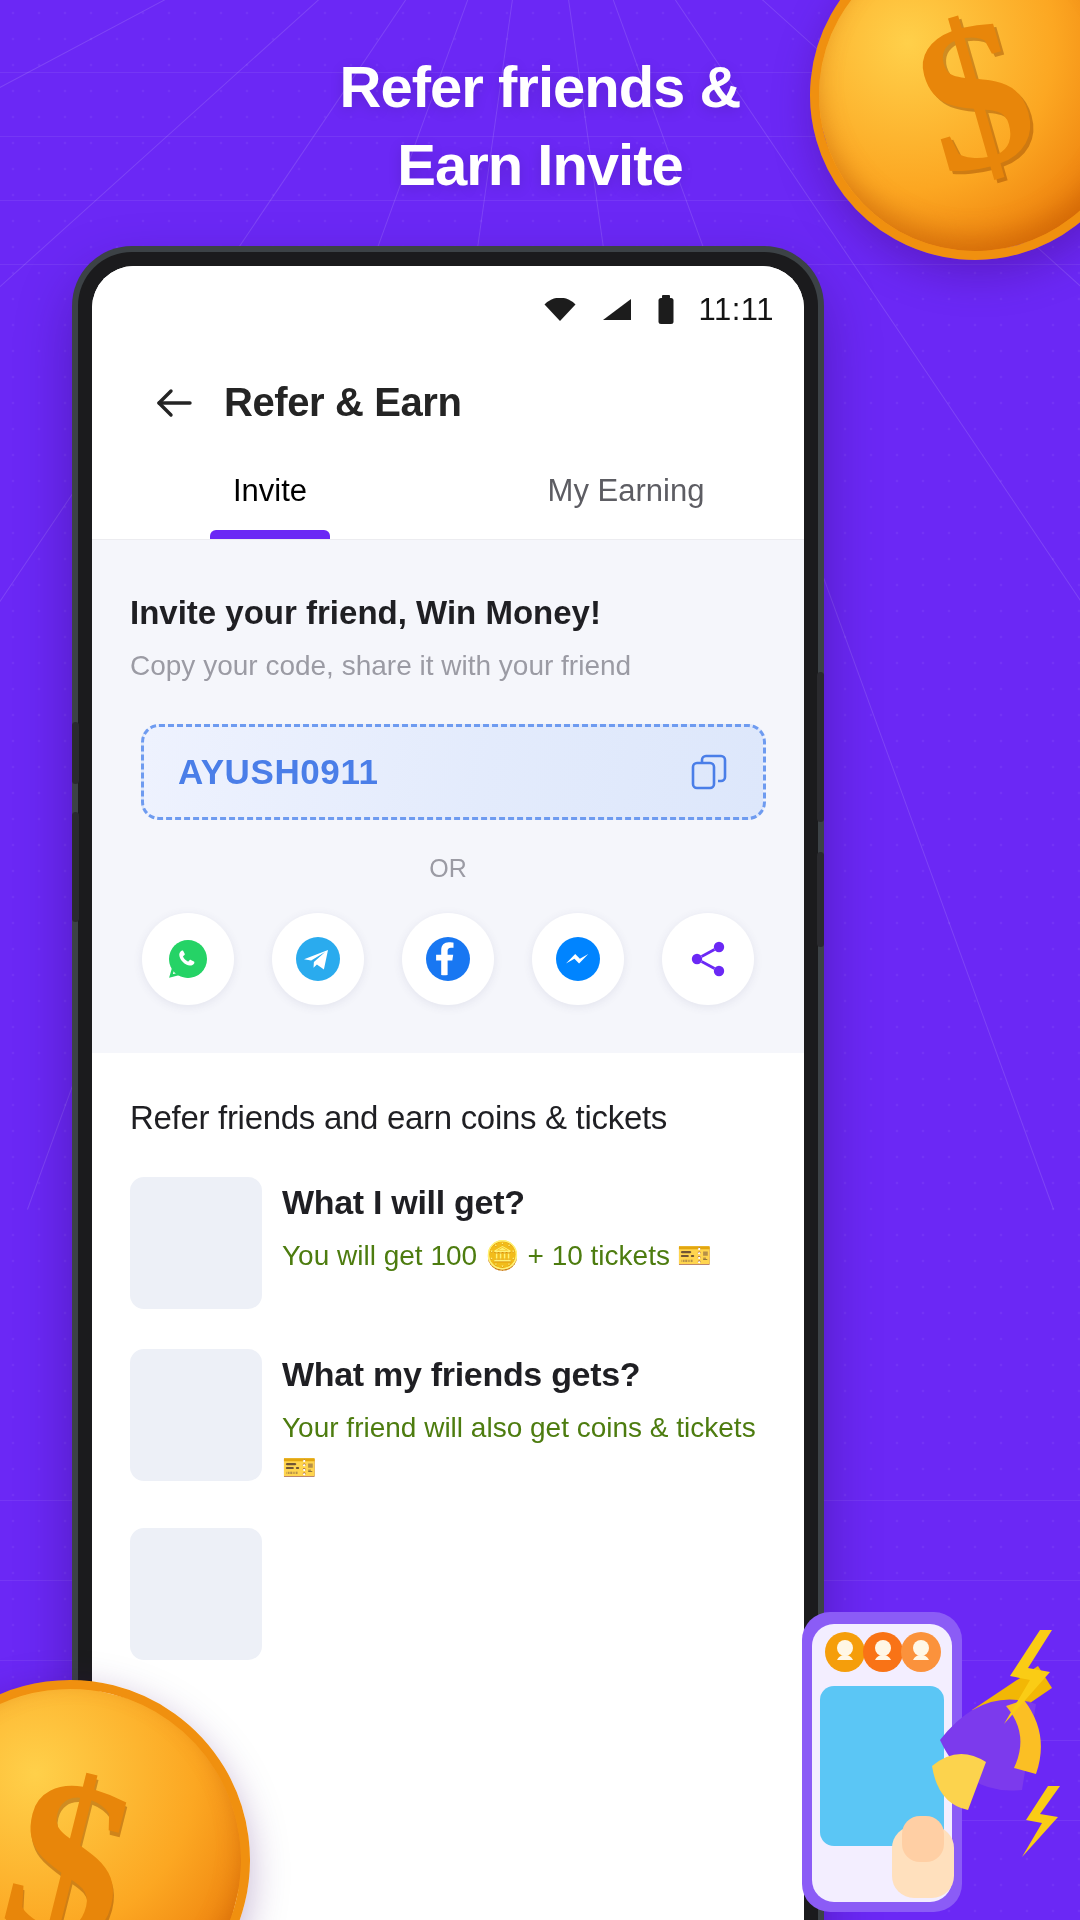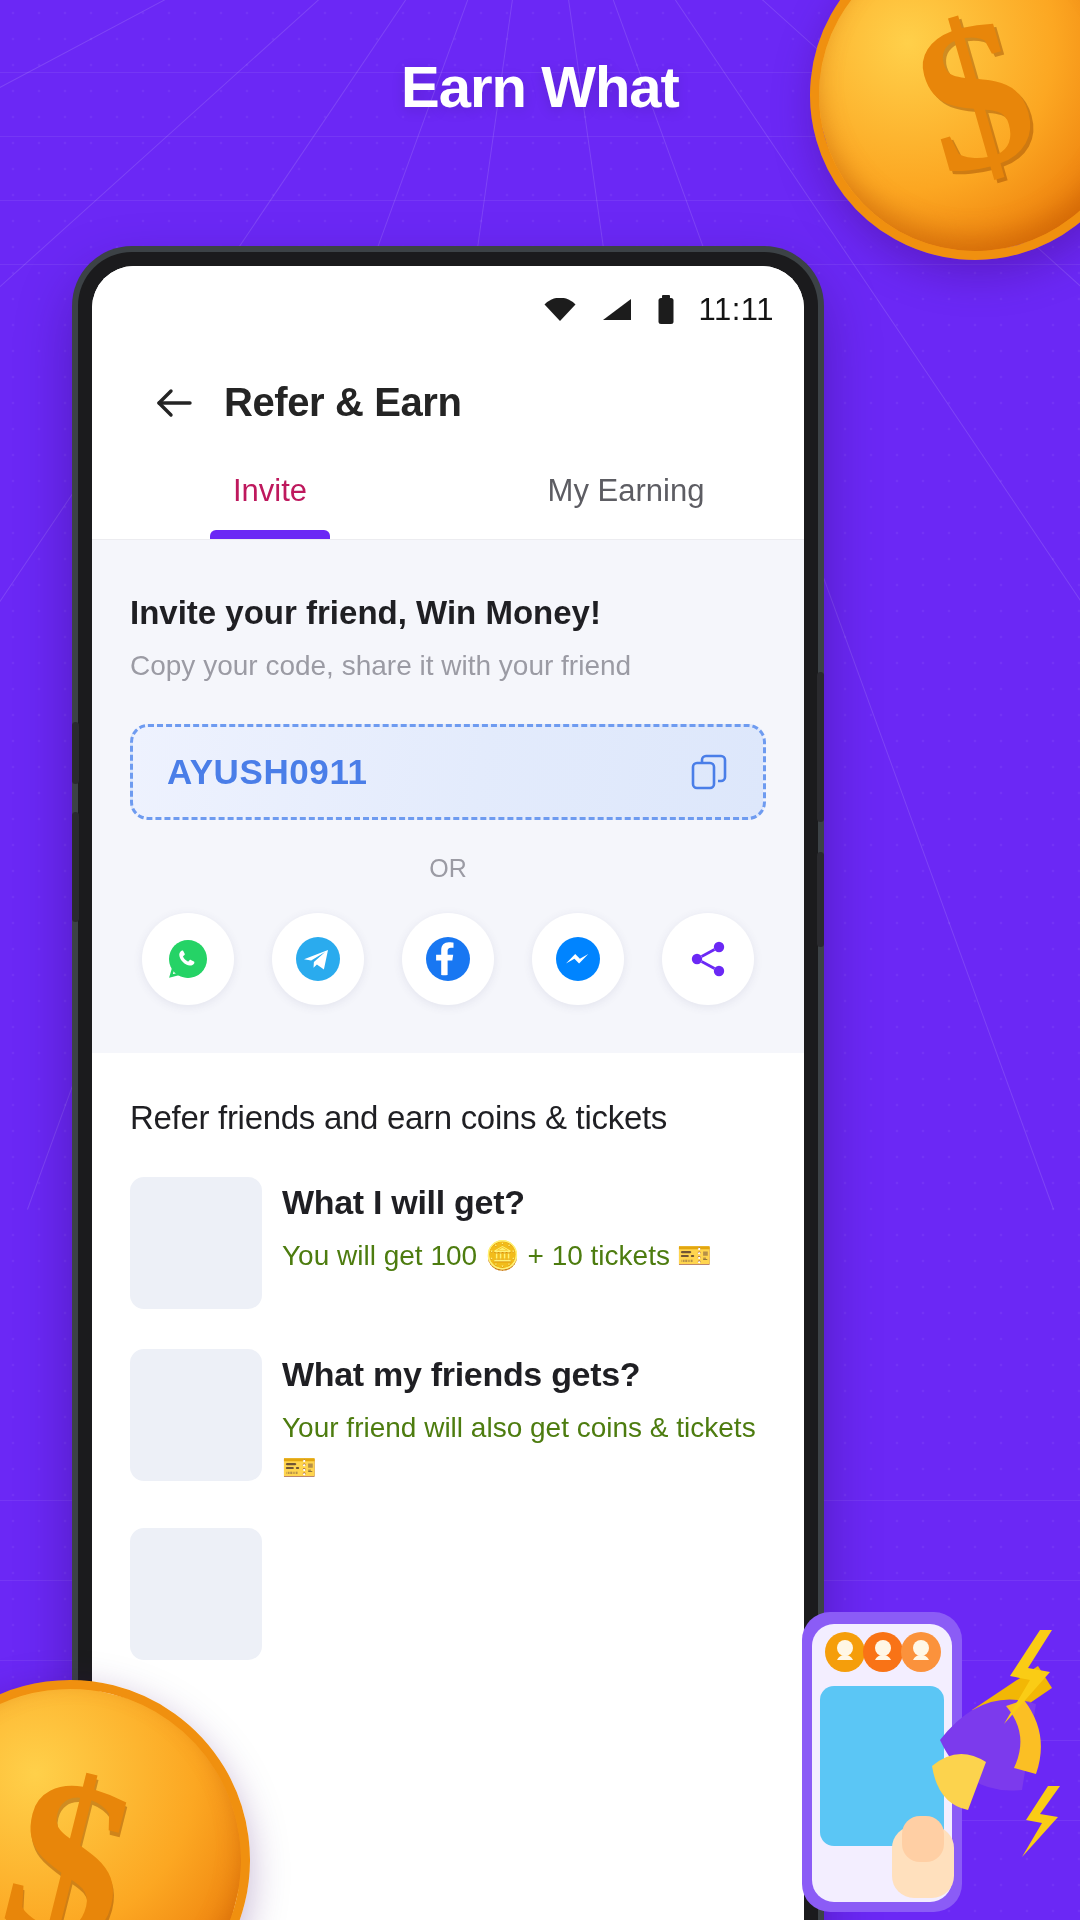--- a/index.html
+++ b/index.html
@@ -104,41 +104,41 @@
   }
   .back-arrow { width:44px; height:44px; cursor:pointer; }
   .app-title { font-size:40px; font-weight:700; color:#242424; letter-spacing:-.4px; }
 
   
   .tabs { display:flex; background:#fff; position:relative; }
   .tab {
     flex:1; text-align:center; padding:22px 0 30px 0;
     font-size:31px; color:#5d5d63; cursor:pointer; position:relative;
   }
-  .tab.active { color:#be185d; }
+  .tab.active { color:#000000; }
   .tab.active::after {
     content:""; position:absolute; left:50%; transform:translateX(-50%);
     bottom:0; width:120px; height:9px; background:#6B28F5;
     border-radius:6px 6px 0 0;
   }
   .tabs-divider { height:1px; background:#ececf0; }
 
   
   .invite-panel {
     background:#F5F6FB; padding:54px 38px 48px 38px;
   }
   .invite-title { font-size:33px; font-weight:700; color:#1f1f23; }
   .invite-sub { font-size:28px; color:#9b9ba4; margin-top:18px; }
 
   .code-box {
     margin-top:42px; height:96px;
     border:3px dashed #6E9BF0; border-radius:18px;
     background:linear-gradient(100deg,#EEF2FE 0%,#E3EBFC 55%,#DDE7FB 100%);
     display:flex; align-items:center; justify-content:space-between;
-    padding:0 34px; cursor:pointer;
+    padding:0 34px; cursor:pointer;margin-left:11px;
   }
   .code-text { font-size:35px; font-weight:700; color:#4A7EE8; letter-spacing:.6px; }
   .copy-icon { width:40px; height:40px; }
 
   .or-text { text-align:center; font-size:25px; color:#9b9ba4; margin-top:34px; }
 
   .social-row {
     display:flex; justify-content:space-between;
     margin-top:30px; padding:0 12px;
   }
@@ -189,21 +189,22 @@
   <div class="ray" style="transform:rotate(-20deg)"></div>
   <div class="ray" style="transform:rotate(-8deg)"></div>
   <div class="ray" style="transform:rotate(8deg)"></div>
   <div class="ray" style="transform:rotate(20deg)"></div>
   <div class="ray" style="transform:rotate(34deg)"></div>
   <div class="ray" style="transform:rotate(48deg)"></div>
   <div class="ray" style="transform:rotate(62deg)"></div>
 </div>
 
 <div class="headline">
-  <span class="l2">Earn What</span>
+  <span class="l1">Refer friends &amp;</span>
+  <span class="l2">Earn Invite</span>
 </div>
 
 <div class="coin" id="coin-top-right">
   <div class="disc">
       <span class="dollar">$</span>
     </div>
 </div>
 <div class="coin" id="coin-bottom-left">
   <div class="disc">
       <span class="dollar">$</span>

